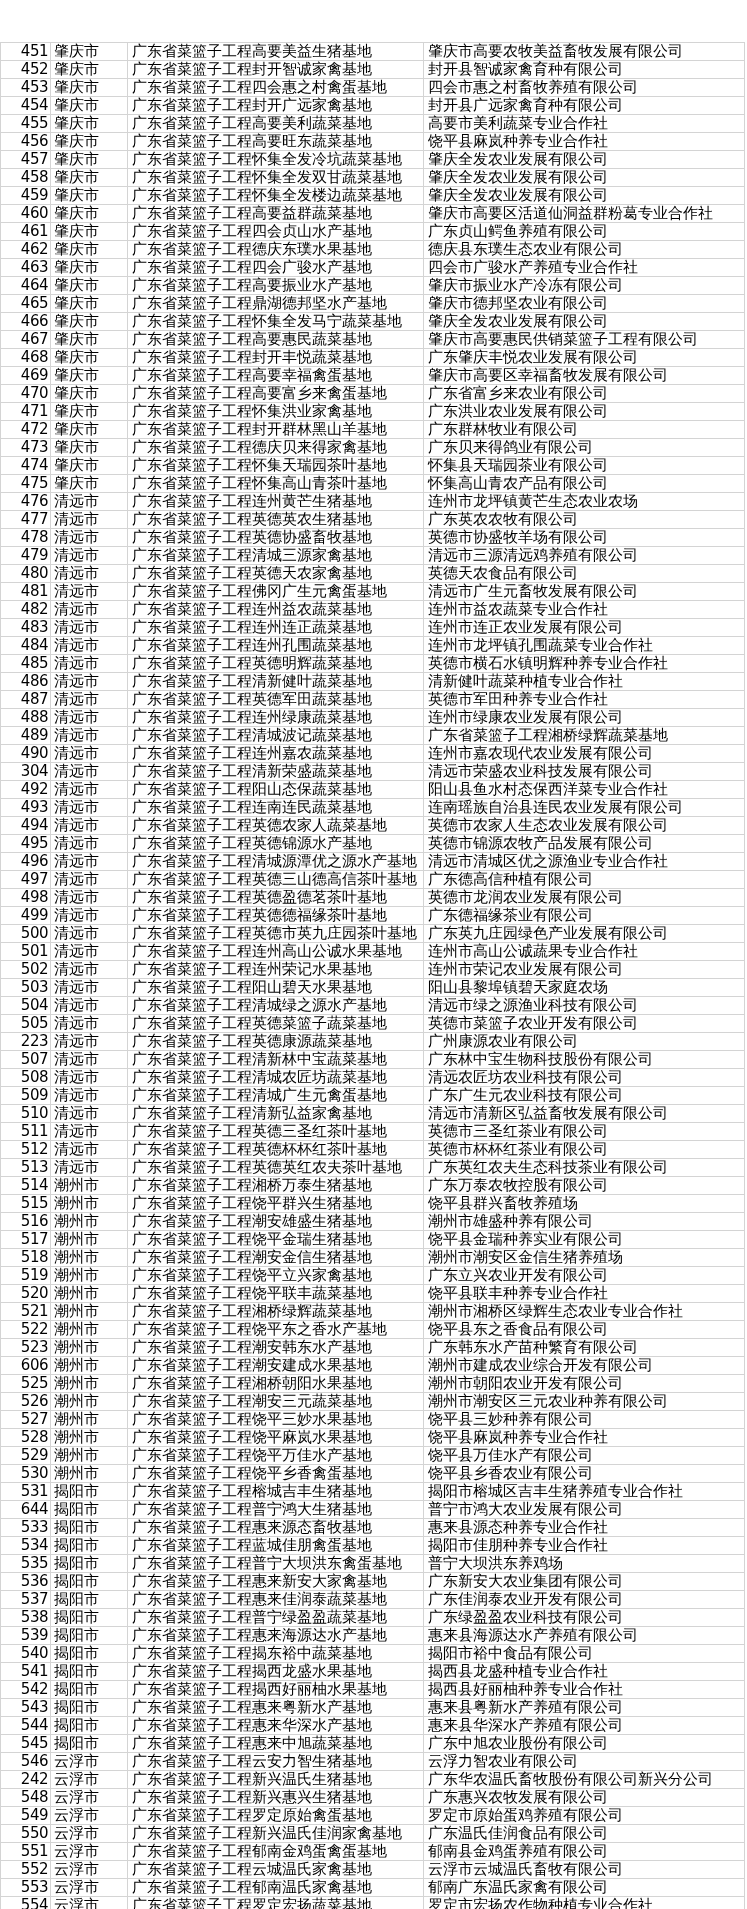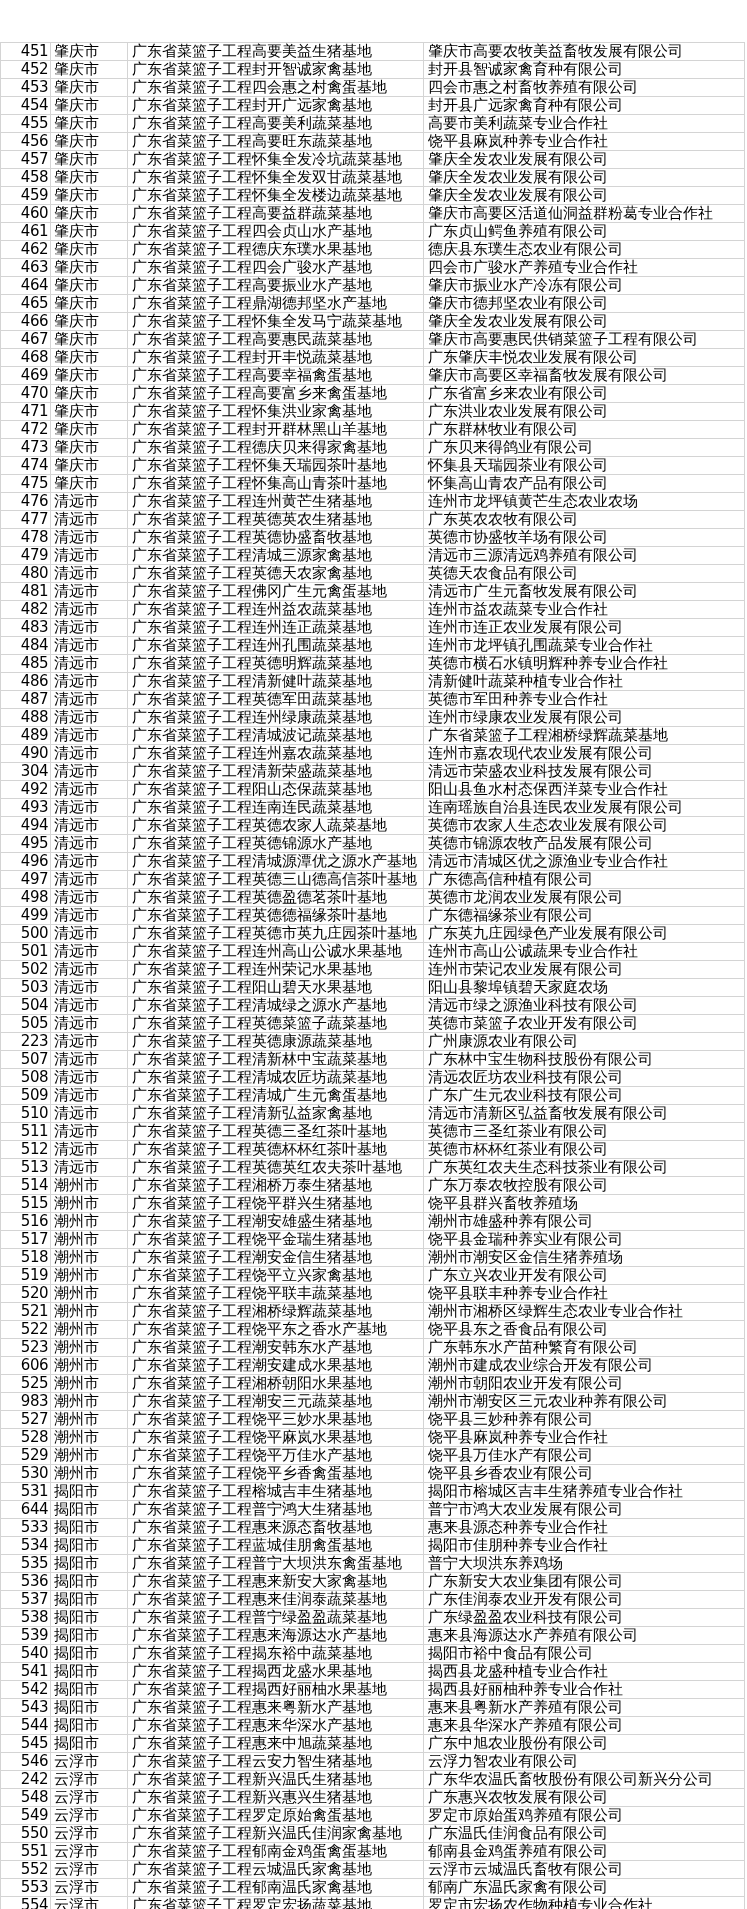--- a/index.html
+++ b/index.html
@@ -550,21 +550,21 @@
   </div>
 
   <div class="row">
     <div class="cell c-no">525</div>
     <div class="cell c-city">潮州市</div>
     <div class="cell c-base">广东省菜篮子工程湘桥朝阳水果基地</div>
     <div class="cell c-company">潮州市朝阳农业开发有限公司</div>
   </div>
 
   <div class="row">
-    <div class="cell c-no">983</div>
+    <div class="cell c-no">526</div>
     <div class="cell c-city">潮州市</div>
     <div class="cell c-base">广东省菜篮子工程潮安三元蔬菜基地</div>
     <div class="cell c-company">潮州市潮安区三元农业种养有限公司</div>
   </div>
 
   <div class="row">
     <div class="cell c-no">527</div>
     <div class="cell c-city">潮州市</div>
     <div class="cell c-base">广东省菜篮子工程饶平三妙水果基地</div>
     <div class="cell c-company">饶平县三妙种养有限公司</div>

